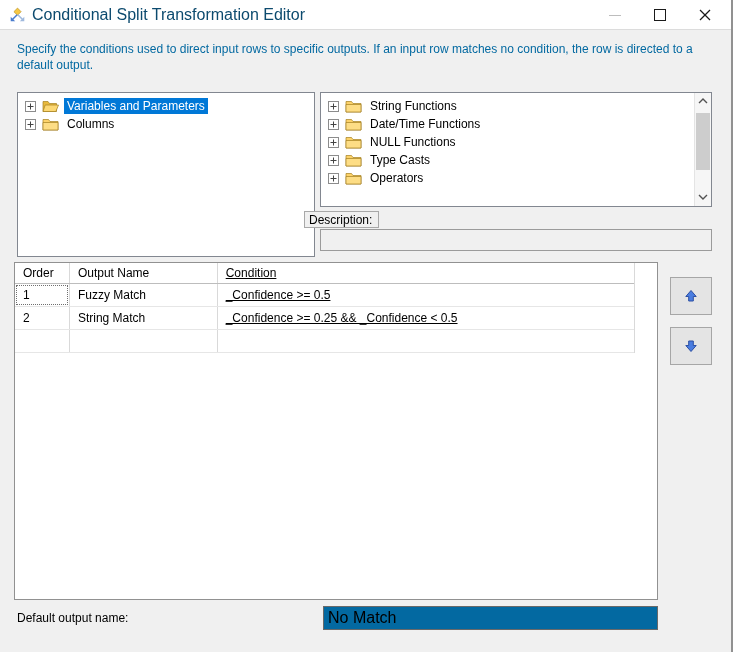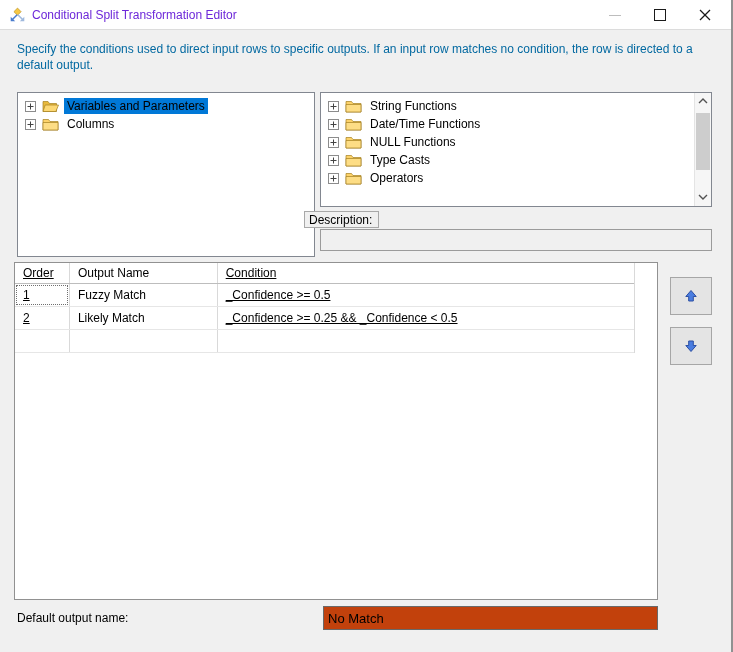--- a/index.html
+++ b/index.html
@@ -13,21 +13,21 @@
   }
 
   
   .titlebar {
     position:absolute; left:0; top:0; width:100%; height:30px;
     background:#ffffff; border-bottom:1px solid #dcdcdc;
   }
   .app-icon { position:absolute; left:9px; top:7px; width:17px; height:17px; }
   .title-text {
     position:absolute; left:32px; top:0; height:30px; line-height:30px;
-    font-size:12px; color:#6d28d9;
+    font-size:16px; color:#0c4a6e;
   }
   .winbtn { position:absolute; top:0; width:45px; height:30px; }
   .winbtn.min { left:592px; }
   .winbtn.max { left:637px; }
   .winbtn.close { left:682px; }
   .min-glyph { position:absolute; left:17px; top:15px; width:12px; height:1px; background:#bdbdbd; }
   .max-glyph { position:absolute; left:17px; top:9px; width:12px; height:12px; border:1px solid #1a1a1a; background:transparent; }
   .close-glyph { position:absolute; left:17px; top:9px; width:12px; height:12px; }
 
   
@@ -39,21 +39,21 @@
   
   .tree-panel { position:absolute; background:#fff; border:1px solid #828790; }
   .tree-left  { left:17px;  top:92px; width:298px; height:165px; padding-top:4px; }
   .tree-right { left:320px; top:92px; width:392px; height:115px; padding-top:4px; overflow:hidden; }
   .tree-right .tree-rows { margin-right:17px; }
 
   .tree-item { display:flex; align-items:center; height:18px; padding-left:7px; font-size:12px; white-space:nowrap; }
   .expander { width:11px; height:11px; flex:0 0 11px; margin-right:6px; }
   .folder { width:17px; height:14px; flex:0 0 17px; margin-right:5px; }
   .tree-label { padding:1px 3px; }
-  .tree-label.selected { background:#0078d7; color:#000000; }
+  .tree-label.selected { background:#0078d7; color:#ffffff; }
 
   
   .vscroll { position:absolute; top:0; right:0; bottom:0; width:17px; background:#f6f6f6; border-left:1px solid #e4e4e4; }
   .scroll-btn { position:absolute; left:0; width:16px; height:17px; }
   .scroll-btn.up { top:0; }
   .scroll-btn.down { bottom:0; }
   .scroll-thumb { position:absolute; left:1px; top:20px; width:14px; height:57px; background:#cdcdcd; }
   .chev { position:absolute; left:3px; top:4px; }
 
   
@@ -69,41 +69,41 @@
 
   
   .grid {
     position:absolute; left:14px; top:262px; width:644px; height:338px;
     background:#fff; border:1px solid #919191;
   }
   .grid-cols { width:620px; border-right:1px solid #d9d9d9; }
   .g-header { display:flex; height:21px; border-bottom:1px solid #bdbdbd; }
   .g-row { display:flex; height:23px; border-bottom:1px solid #e6e6e6; }
   .g-cell { height:100%; padding-left:8px; font-size:12px; display:flex; align-items:center; border-right:1px solid #d9d9d9; overflow:hidden; white-space:nowrap; }
-  .c-order { width:55px;text-decoration:underline; }
+  .c-order { width:55px; }
   .c-name  { width:148px;text-align:right; }
   .c-cond  { width:417px; border-right:none;text-decoration:underline; }
   .focus-cell { position:relative; }
   .focus-cell::after { content:""; position:absolute; inset:1px; border:1px dotted #6f6f6f; pointer-events:none; }
 
   
   .move-btn {
     position:absolute; left:670px; width:42px; height:38px;
     background:#e4e4e4; border:1px solid #a6a6a6;
     display:flex; align-items:center; justify-content:center;
   }
   .move-btn.up { top:277px; }
   .move-btn.down { top:327px; }
 
   
   .default-label { position:absolute; left:17px; top:611px; font-size:12px; }
   .default-input {
     position:absolute; left:323px; top:606px; width:335px; height:24px;
-    background:#c2410c; border:1px solid #696969;
-    font-family:"Liberation Sans", sans-serif; font-size:13px; padding:0 4px;
+    background:#0369a1; border:1px solid #696969;
+    font-family:"Liberation Sans", sans-serif; font-size:16px; padding:0 4px;
     outline:none;
   }
 </style>
 </head>
 <body>
 
 <div class="window">
 
   <div class="titlebar">
     <svg class="app-icon" viewBox="0 0 16 16">
@@ -244,21 +244,21 @@
         <div class="g-cell c-name">Output Name</div>
         <div class="g-cell c-cond">Condition</div>
       </div>
       <div class="g-row">
         <div class="g-cell c-order focus-cell">1</div>
         <div class="g-cell c-name">Fuzzy Match</div>
         <div class="g-cell c-cond">_Confidence &gt;= 0.5</div>
       </div>
       <div class="g-row">
         <div class="g-cell c-order">2</div>
-        <div class="g-cell c-name">Likely Match</div>
+        <div class="g-cell c-name">String Match</div>
         <div class="g-cell c-cond">_Confidence &gt;= 0.25 &amp;&amp; _Confidence &lt; 0.5</div>
       </div>
       <div class="g-row">
         <div class="g-cell c-order"></div>
         <div class="g-cell c-name"></div>
         <div class="g-cell c-cond"></div>
       </div>
     </div>
   </div>
 

